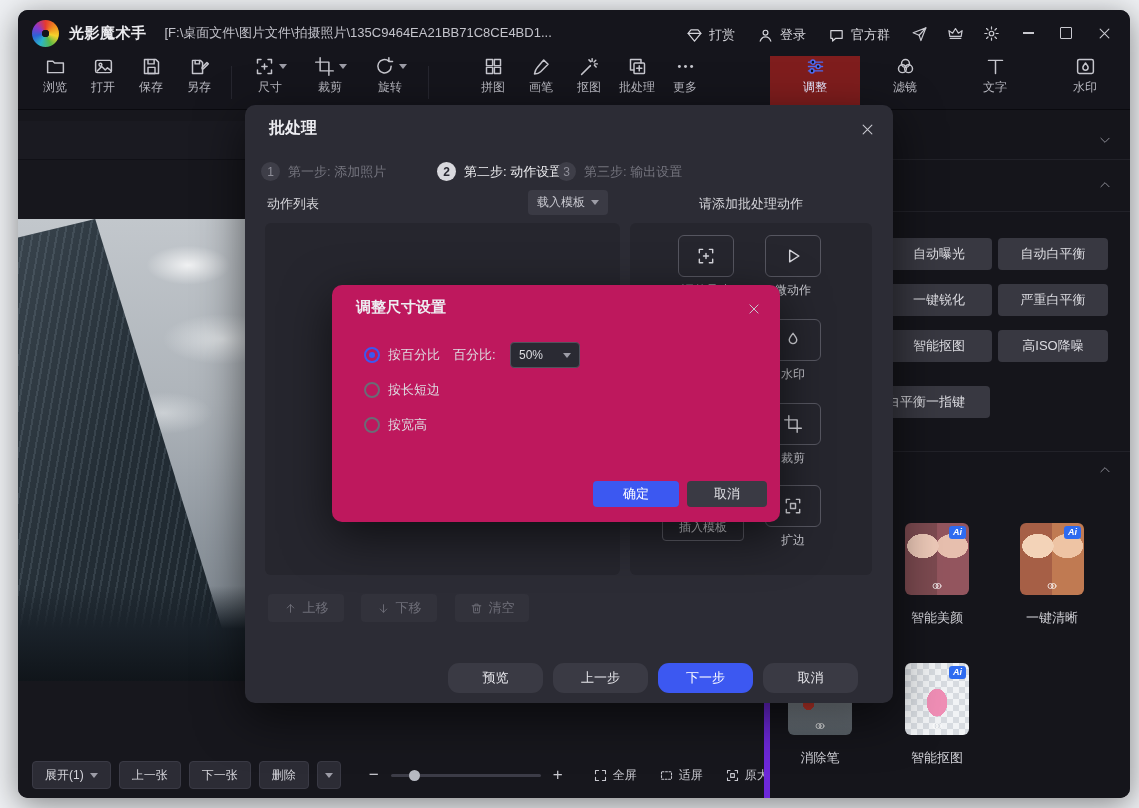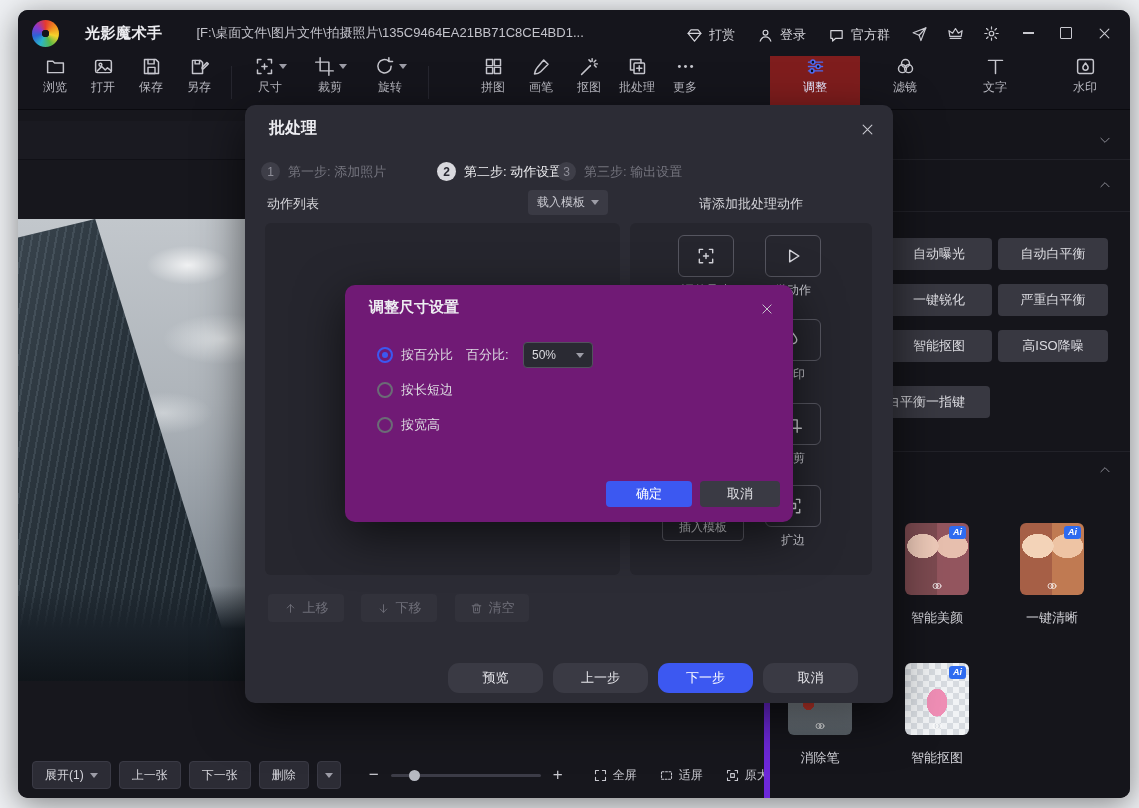--- a/index.html
+++ b/index.html
@@ -1,20 +1,20 @@
 <!DOCTYPE html>
 <html><head>
 <meta charset="utf-8">
 <style>
   html,body{margin:0;padding:0}
   body{width:1139px;height:808px;background:#eef0f3;font-family:"Liberation Sans","DejaVu Sans",sans-serif;overflow:hidden}
   .window{position:absolute;left:18px;top:10px;width:1112px;height:788px;background:#17171d;border-radius:10px;overflow:hidden;box-shadow:0 6px 30px rgba(0,0,0,.45)}
 
   
-  .titlebar{position:absolute;left:0;top:0;right:0;height:46px;background:#15151c;display:flex;align-items:center;padding:0 10px 0 14px;gap:26px;z-index:3}
+  .titlebar{position:absolute;left:0;top:0;right:0;height:46px;background:#15151c;display:flex;align-items:center;padding:0 10px 0 14px;gap:10px;z-index:3}
   .logo{width:27px;height:27px;border-radius:50%;flex:0 0 auto;
     background:radial-gradient(circle,#15151c 0 3.5px,rgba(0,0,0,0) 4px),
     conic-gradient(#e53a30,#f08c1e,#f6d32b,#58b947,#2bb5c9,#2d62d6,#8f35c9,#e53a30)}
   .appname{font-size:15px;font-weight:bold;color:#ebebef;letter-spacing:.5px;white-space:nowrap}
   .filepath{font-size:13px;color:#c3c3cb;margin-left:8px;max-width:440px;white-space:nowrap;overflow:hidden}
   .tb-right{margin-left:auto;display:flex;align-items:flex-end;gap:6px}
   .tb-act{display:flex;align-items:center;gap:6px;color:#d3d3d9;font-size:13px;padding:4px 8px;cursor:pointer;white-space:nowrap}
   .tb-ico{width:30px;height:30px;display:flex;align-items:center;justify-content:center;color:#c8c8cf;cursor:pointer}
   .win-btn{width:32px;height:30px;display:flex;align-items:center;justify-content:center;color:#c8c8cf;cursor:pointer}
   .g-min{display:block;width:11px;height:2px;background:#c8c8cf}
@@ -94,21 +94,21 @@
       repeating-conic-gradient(#d7dbe0 0% 25%,#f1f3f5 0% 50%);
       background-size:auto,12px 12px}
   .ai-badge{position:absolute;top:3px;right:3px;background:#2e6bf0;color:#fff;font-size:9px;font-weight:bold;font-style:italic;padding:1px 4px;border-radius:3px;line-height:1.2}
   .cmp{position:absolute;bottom:3px;left:50%;transform:translateX(-50%);color:rgba(255,255,255,.9)}
   .thumb-label{position:absolute;width:80px;text-align:center;font-size:13px;color:#cfcfd5;white-space:nowrap}
   .l1{left:127px;top:500px}.l2{left:242px;top:500px}.l3{left:10px;top:640px}.l4{left:127px;top:640px}
 
   
   .dlg{position:absolute;border-radius:10px;box-shadow:0 14px 48px rgba(0,0,0,.6)}
   .batch{left:227px;top:95px;width:648px;height:598px;background:#2c2c35;z-index:10}
-  .size{left:327px;top:275px;width:448px;height:237px;background:#701a75;z-index:20}
+  .size{left:314px;top:275px;width:448px;height:237px;background:#be185d;z-index:20}
   .dlg-title{position:absolute;left:24px;top:13px;font-size:16px;font-weight:bold;color:#ededf1}
   .size .dlg-title{font-size:15px}
   .dlg-close{position:absolute;right:12px;top:10px;width:28px;height:28px;display:flex;align-items:center;justify-content:center;color:#c7c7ce;cursor:pointer}
 
   .step{position:absolute;top:57px;display:flex;align-items:center;gap:8px}
   .s1{left:16px}.s2{left:192px}.s3{left:312px}
   .step-num{width:19px;height:19px;border-radius:50%;background:#3e3e48;color:#8e8e98;font-size:12px;display:flex;align-items:center;justify-content:center}
   .step-label{font-size:13px;color:#74747e;white-space:nowrap}
   .step.active .step-num{background:#d9d9de;color:#2a2a33;font-weight:bold}
   .step.active .step-label{color:#eeeef1}

